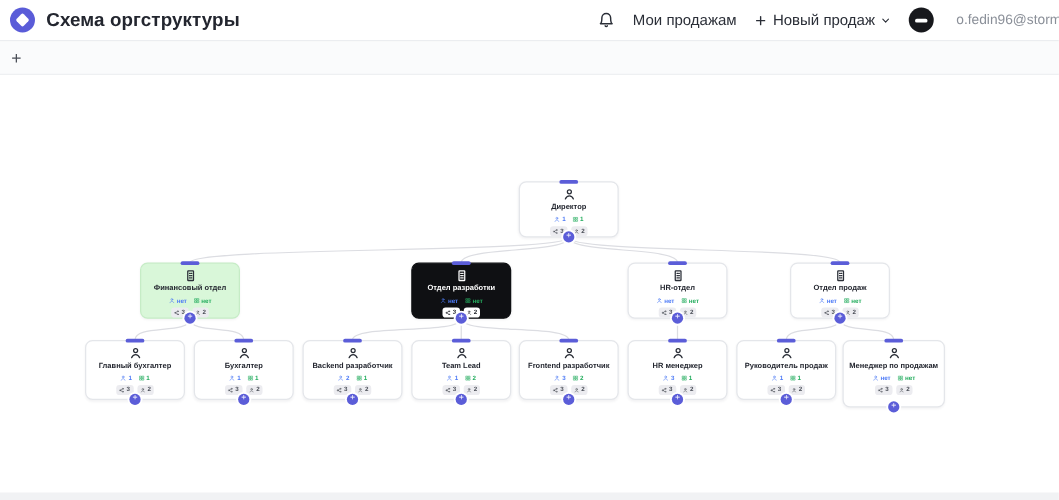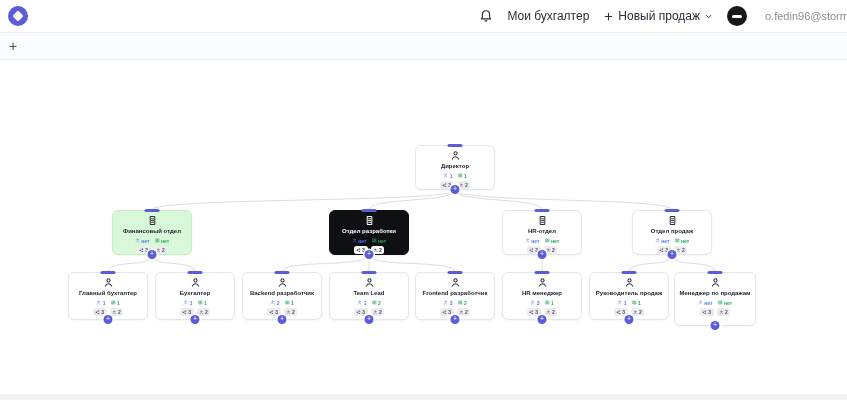--- a/index.html
+++ b/index.html
@@ -62,29 +62,30 @@
   .badge svg { width:4.5px; height:4.5px; }
   .node-add { position:absolute; bottom:-5px; left:50%; transform:translateX(-50%);
     width:9px; height:9px; border-radius:50%; background:#5b5dd8; color:#fff; font-size:7px;
     line-height:8px; text-align:center; box-shadow:0 0 0 1.5px #fff; cursor:pointer; }
 </style>
 </head>
 <body>
 
 <div class="app-header">
   <span class="logo"></span>
+  <span class="app-title">Схема оргструктуры</span>
 
   <div class="header-right">
     <span class="hicon">
       <svg width="14" height="14" viewBox="0 0 24 24" fill="none" stroke="#2a2e37" stroke-width="2" stroke-linecap="round" stroke-linejoin="round">
         <path d="M18 9a6 6 0 1 0-12 0c0 7-2 8-2 8h16s-2-1-2-8"></path>
           <path d="M10.5 20a1.8 1.8 0 0 0 3 0"></path>
       </svg>
     </span>
-    <span class="nav-link">Мои бухгалтер</span>
+    <span class="nav-link">Мои продажам</span>
     <span class="new-process">
       <svg width="11" height="11" viewBox="0 0 24 24" fill="none" stroke="#2a2e37" stroke-width="2.4" stroke-linecap="round">
           <path d="M12 5v14M5 12h14"></path>
         </svg>
       <span>Новый продаж</span>
       <svg width="9" height="9" viewBox="0 0 24 24" fill="none" stroke="#2a2e37" stroke-width="2.4" stroke-linecap="round" stroke-linejoin="round">
           <path d="M6 9l6 6 6-6"></path>
         </svg>
     </span>
     <span class="avatar"></span>

